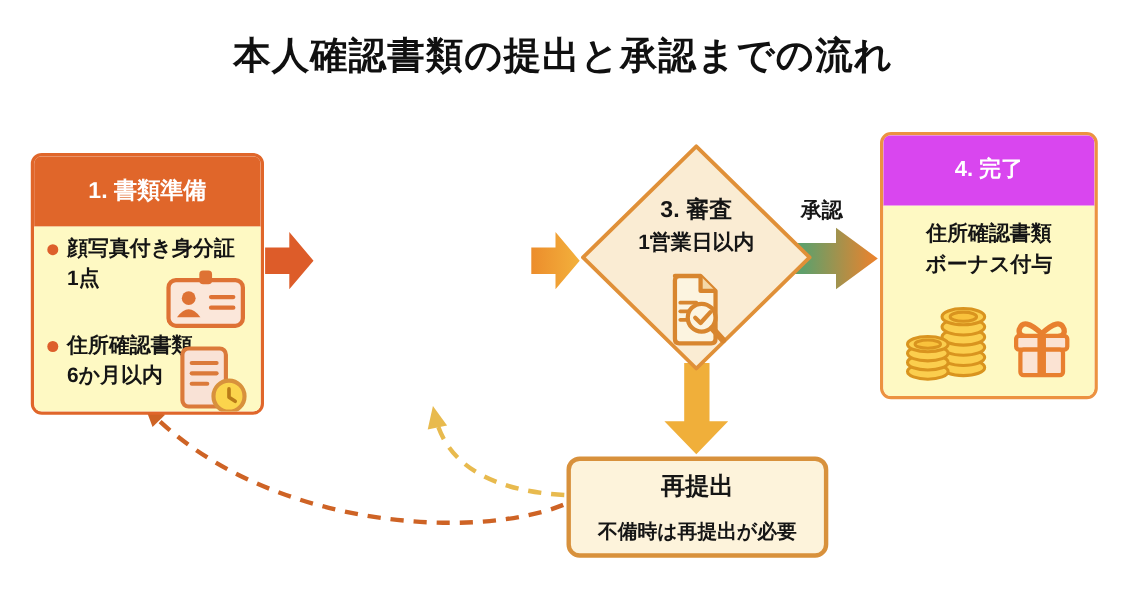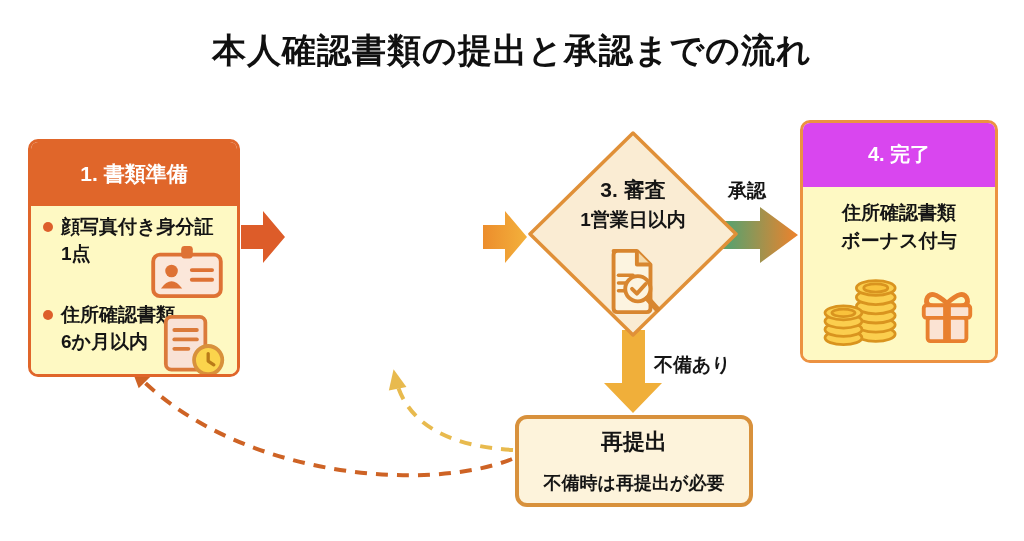--- a/index.html
+++ b/index.html
@@ -143,21 +143,20 @@
       <line x1="15" y1="28" x2="30" y2="28" stroke="#D8862F" stroke-width="3.5" stroke-linecap="round"></line>
       <line x1="15" y1="36" x2="27" y2="36" stroke="#D8862F" stroke-width="3.5" stroke-linecap="round"></line>
       <line x1="15" y1="44" x2="24" y2="44" stroke="#D8862F" stroke-width="3.5" stroke-linecap="round"></line>
       <circle cx="35" cy="42" r="13" fill="#FCF4E0" stroke="#D8862F" stroke-width="4"></circle>
       <path d="M29 42 l5 5 l9 -10" fill="none" stroke="#D8862F" stroke-width="4" stroke-linecap="round" stroke-linejoin="round"></path>
       <line x1="45" y1="52" x2="55" y2="63" stroke="#D8862F" stroke-width="6" stroke-linecap="round"></line>
     </svg>
   </span>
 
   <div class="edge-label label-approved">承認</div>
-  <div class="edge-label label-deficient">不備あり</div>
 
   <div class="box box4">
     <div class="box-header">4. 完了</div>
     <div class="box-body">
       <div class="b4-text pre">住所確認書類
 ボーナス付与</div>
       <div class="b4-icons">
         <span>
           <svg width="82" height="72" viewBox="0 0 88 78">
             <g stroke="#D9941F" stroke-width="3" fill="#FBCE4E">

